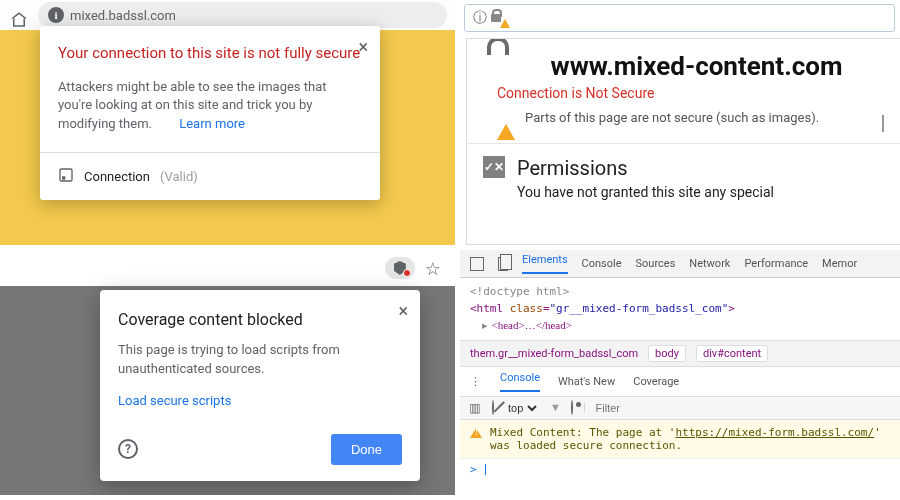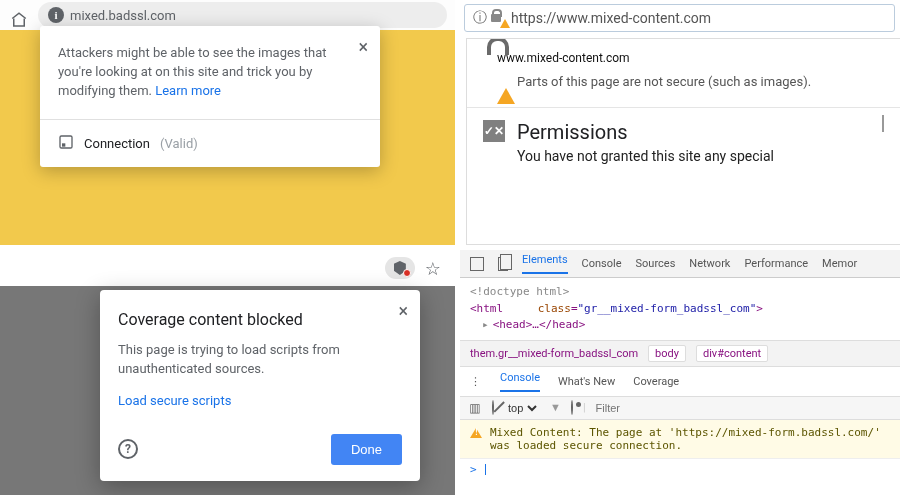--- a/index.html
+++ b/index.html
@@ -57,21 +57,21 @@
     top:26px; left:40px;
     width:340px;
     background:#fff;
     border-radius:3px;
     box-shadow:0 4px 18px rgba(0,0,0,.25);
     padding:18px 18px 0 18px;
   }
   .close-x { position:absolute; top:10px; right:12px; font-size:18px; color:#5f6368; cursor:pointer;}
   .c1-title { color:#c5221f; font-size:15px; margin-bottom:14px; line-height:1.3;}
   .c1-text { color:#5f6368; font-size:13px; line-height:1.45;}
-  .link { color:#1a73e8; cursor:pointer;}
+  .link { color:#1a73e8; cursor:pointer;margin-left:24px;}
   .c1-divider { border:none; border-top:1px solid #e0e0e0; margin:18px -18px 0 -18px;}
   .c1-certrow {
     display:flex; align-items:center; gap:10px;
     padding:14px 0;
     font-size:13px; color:#202124;
   }
   .muted { color:#9aa0a6; }
 
   
   .c2 { }
@@ -87,23 +87,23 @@
   .mini-lock::before{content:"";position:absolute;top:-5px;left:1px;width:6px;height:6px;border:2px solid #888;border-bottom:none;border-radius:4px 4px 0 0;}
   .mini-tri { position:absolute; bottom:-2px; right:-3px; width:0;height:0;border-left:5px solid transparent;border-right:5px solid transparent;border-bottom:9px solid #f5a623;}
   .c2-panel {
     position:absolute; top:38px; left:6px; right:2px; bottom:0;
     background:#fff; border:1px solid #ddd; padding:12px 6px 0 16px;
     overflow:hidden;
   }
   .c2-row1 { display:flex; gap:14px; align-items:flex-start;}
   .big-lock { width:26px;height:22px;background:#6a6a6a;border-radius:3px;position:relative;margin-top:6px;}
   .big-lock::before{content:"";position:absolute;top:-14px;left:4px;width:14px;height:14px;border:4px solid #6a6a6a;border-bottom:none;border-radius:10px 10px 0 0;}
-  .c2-domain { font-size:12px; font-weight:400; color:#111;}
+  .c2-domain { font-size:26px; font-weight:700; color:#111;text-align:center;}
   .c2-red { color:#d93025; font-size:14px; margin-top:4px;}
-  .c2-detailrow { display:flex; gap:2px; align-items:flex-start; margin-top:8px;}
+  .c2-detailrow { display:flex; gap:10px; align-items:flex-start; margin-top:8px;}
   .warn-tri { width:0;height:0;border-left:9px solid transparent;border-right:9px solid transparent;border-bottom:16px solid #f5a623;position:relative;margin-top:2px;}
   .warn-tri::after{content:"!";position:absolute;top:2px;left:-2px;color:#fff;font-size:11px;font-weight:bold;}
   .c2-detailtext { color:#555; font-size:13px; line-height:1.4; max-width:300px;}
   .chev-right { width:10px;height:10px;border-top:2px solid #999;border-right:2px solid #999;transform:rotate(45deg);}
   .c2-chev { position:absolute; right:18px; top:78px; cursor:pointer;}
   .c2-hr { border:none;border-top:1px solid #e5e5e5; margin:16px -16px 12px -16px;}
   .c2-perm { display:flex; gap:12px; align-items:flex-start;}
   .perm-icon {
     width:22px;height:22px;background:#808080;display:flex;align-items:center;justify-content:center;color:#fff;font-size:12px;font-weight:bold;
   }
@@ -150,21 +150,21 @@
   .dt-ico2 { width:10px;height:14px;border:1.5px solid #666;position:relative;}
   .dt-ico2::after{content:"";position:absolute;top:-4px;right:-5px;width:10px;height:14px;border:1.5px solid #666;background:#f3f3f3;}
   .tab { color:#555;cursor:pointer; }
   .tab.active { color:#1a73e8;border-bottom:2px solid #1a73e8;padding-bottom:6px;}
   .c4-code {
     padding:6px 10px; font-family:Menlo,Consolas,monospace;font-size:11px;line-height:1.5;
     border-bottom:1px solid #ddd;
   }
   .tag-gray{color:#888;}
   .tag-purple{color:#881280;}
-  .tag-brown{color:#994500;margin-left:28px;}
+  .tag-brown{color:#994500;}
   .tag-blue{color:#1a1aa6;}
   .tri-toggle{color:#888;margin-right:4px;}
   .c4-breadcrumb{
     display:flex;align-items:center;gap:10px;padding:4px 10px;font-size:11px;
     background:#f3f3f3;border-bottom:1px solid #ddd;
   }
   .bc1{color:#881280;}
   .bc-item{background:#fff;border:1px solid #ddd;padding:1px 6px;border-radius:2px;color:#881280;}
   .c4-drawer-tabs{
     display:flex;align-items:center;gap:18px;padding:4px 10px;border-bottom:1px solid #ddd;
@@ -206,20 +206,21 @@
       </div>
       <div class="omni">
         <span class="info-circle">i</span>
         <span>mixed.badssl.com</span>
       </div>
     </div>
     <div class="c1-body"></div>
 
     <div class="c1-popup">
       <span class="close-x">×</span>
+      <div class="c1-title">Your connection to this site is not fully secure</div>
       <div class="c1-text">
         <span>Attackers might be able to see the images that you're looking at on this site and trick you by modifying them. </span><span class="link">Learn more</span>
       </div>
       <hr class="c1-divider">
       <div class="c1-certrow">
         <span>
           <svg width="16" height="16" viewBox="0 0 24 24" fill="#5f6368">
               <rect x="3" y="3" width="18" height="18" rx="2" fill="none" stroke="#5f6368" stroke-width="2"></rect>
               <rect x="6" y="14" width="5" height="5" fill="#5f6368"></rect>
             </svg>
@@ -230,27 +231,27 @@
     </div>
   </div>
 
   <div class="cell c2">
     <div class="c2-urlbar">
       <span class="ff-info">ⓘ</span>
       <span class="ff-warnlock">
         <span class="mini-lock"></span>
           <span class="mini-tri"></span>
       </span>
-      <span>https://www.mixed-content.com</span>
     </div>
     <div class="c2-panel">
       <div class="c2-row1">
         <span><span class="big-lock"></span></span>
         <div style="flex:1">
           <div class="c2-domain">www.mixed-content.com</div>
+          <div class="c2-red">Connection is Not Secure</div>
           <div class="c2-detailrow">
             <span><span class="warn-tri"></span></span>
             <div class="c2-detailtext">Parts of this page are not secure (such as images).</div>
           </div>
         </div>
       </div>
       <span class="c2-chev"><span class="chev-right"></span></span>
       <hr class="c2-hr">
       <div class="c2-perm">
         <span class="perm-icon">✓✕</span>
@@ -294,21 +295,21 @@
       <span class="tab">Sources</span>
       <span class="tab">Network</span>
       <span class="tab">Performance</span>
       <span class="tab">Memor</span>
     </div>
     <div class="c4-code">
       <div><span class="tag-gray">&lt;!doctype html&gt;</span></div>
       <div>
         <span class="tag-purple">&lt;html </span><span class="tag-brown">class</span><span class="tag-purple">=</span><span class="tag-blue">"gr__mixed-form_badssl_com"</span><span class="tag-purple">&gt;</span>
       </div>
-      <div style="padding-left:12px;">
+      <div style="padding-left:12px;font-family:Liberation Serif, serif;">
         <span class="tri-toggle">▸</span><span class="tag-purple">&lt;head&gt;…&lt;/head&gt;</span>
       </div>
     </div>
     <div class="c4-breadcrumb">
       <span class="bc1">them.gr__mixed-form_badssl_com</span>
       <span class="bc-item">body</span>
       <span class="bc-item">div#content</span>
     </div>
     <div class="c4-drawer-tabs">
       <span class="dots">⋮</span>
@@ -323,21 +324,21 @@
         <option>top</option>
       </select>
       <span style="color:#999">▼</span>
       <span><span class="eye"></span></span>
       <span style="color:#ccc">|</span>
       <input class="filter-in" placeholder="Filter" style="">
     </div>
     <div class="c4-warn">
       <span class="mini-warn"></span>
       <div>
-        <span>Mixed Content: The page at '</span><span style="">https://mixed-form.badssl.com/</span><span>' was loaded  secure connection.</span>
+        <span>Mixed Content: The page at '</span><span style="text-decoration:underline">https://mixed-form.badssl.com/</span><span>' was loaded  secure connection.</span>
       </div>
     </div>
     <div class="c4-prompt">
       <span>&gt;</span> <span class="caret"></span>
     </div>
   </div>
 
 </div>
 
 </body></html>

